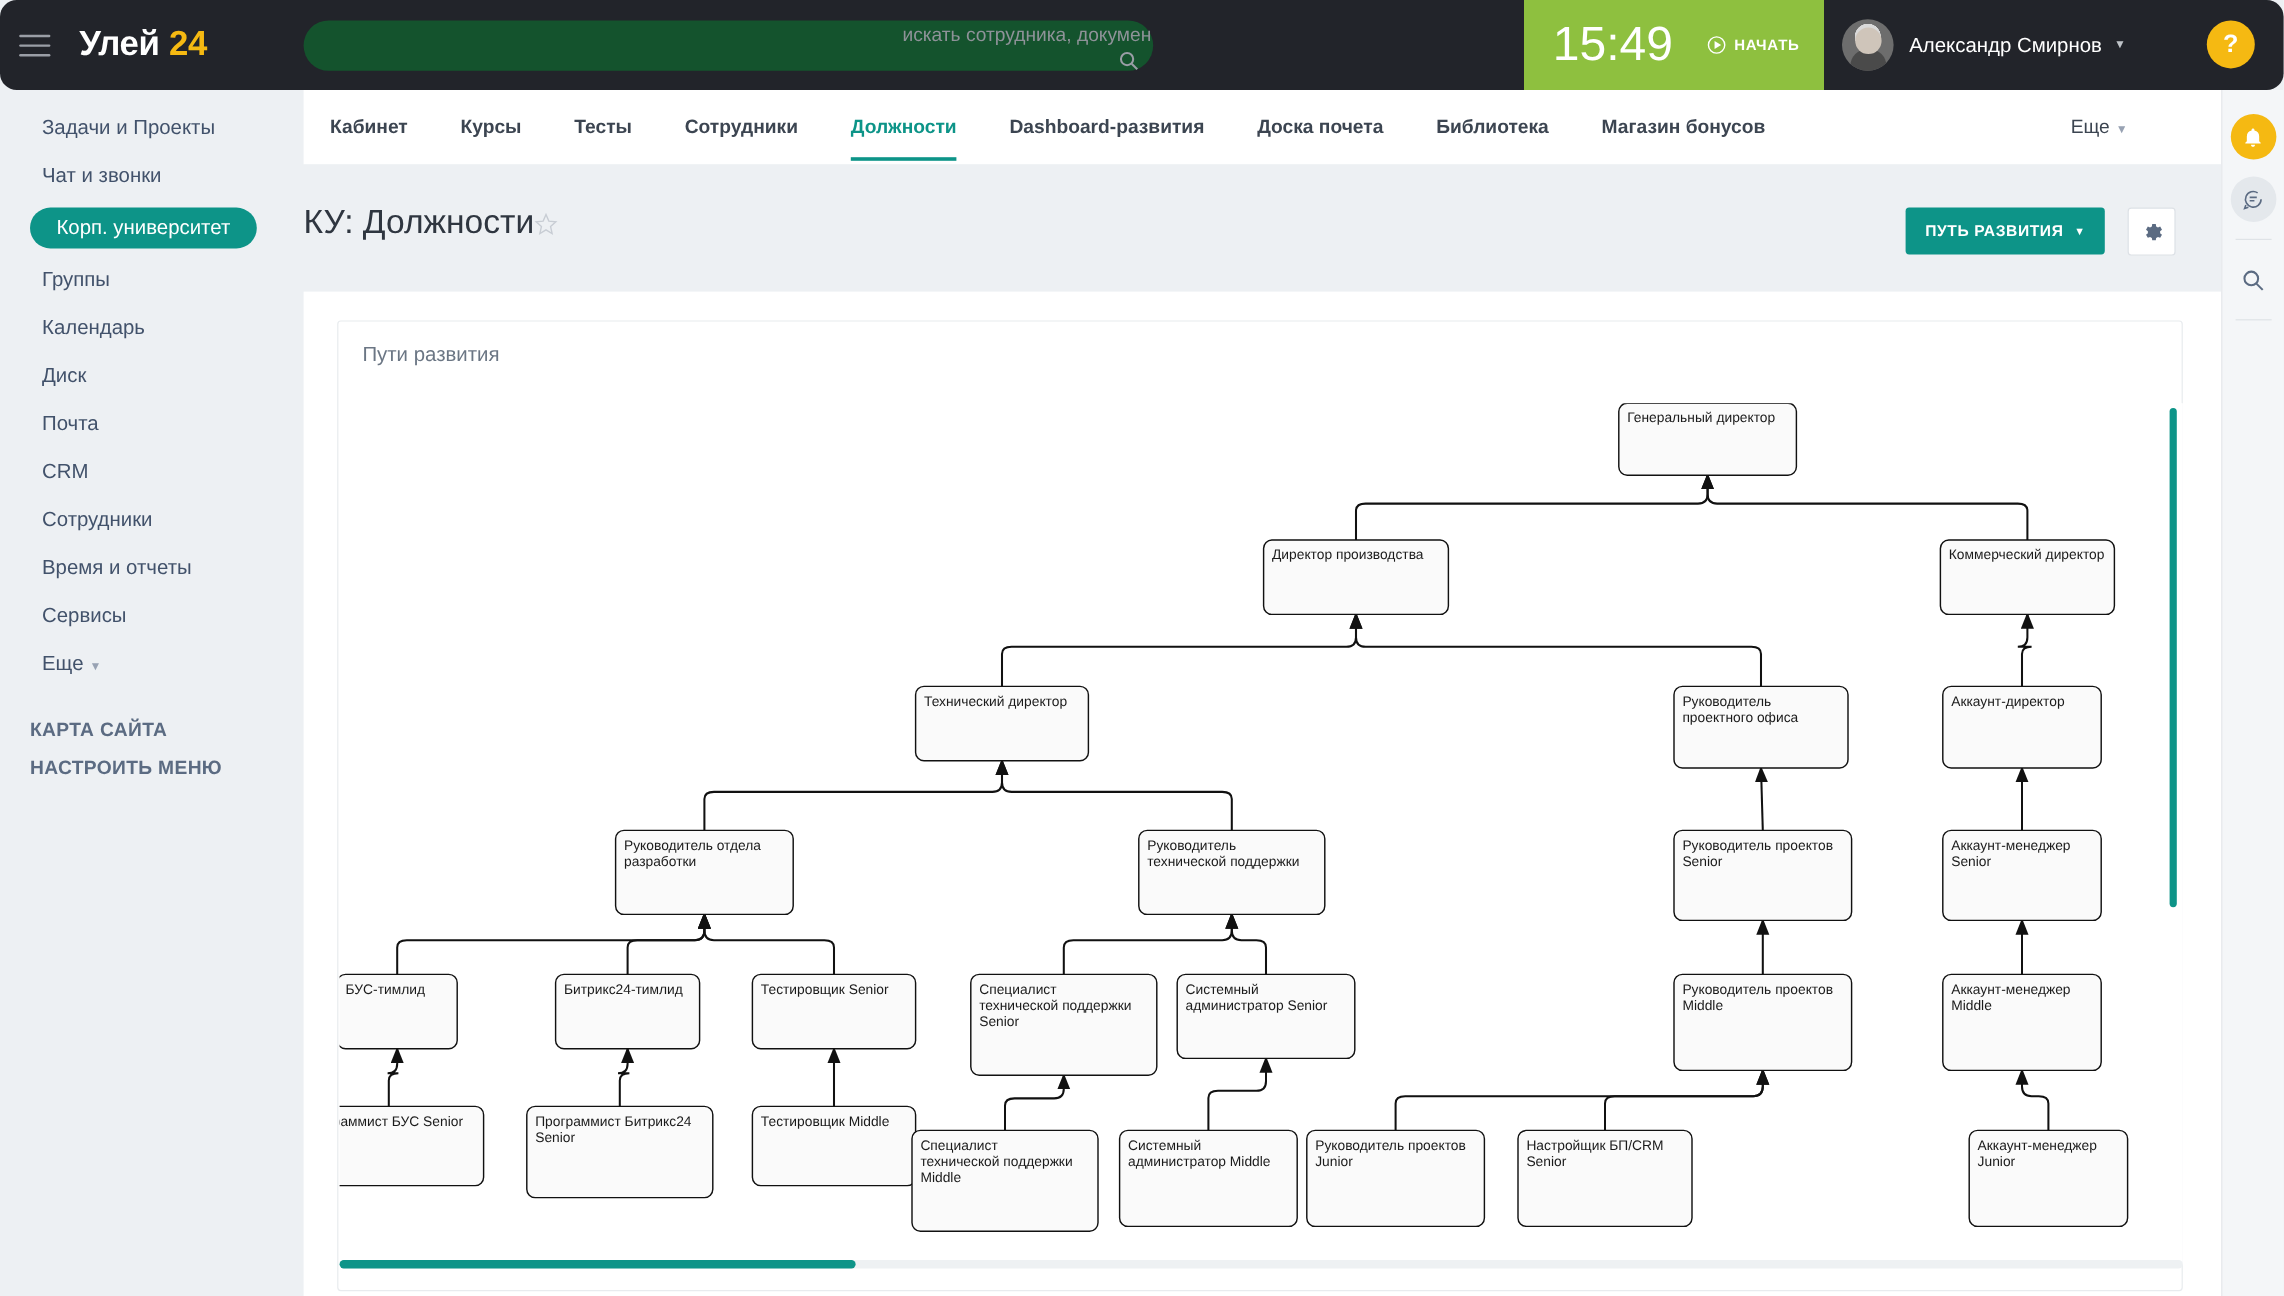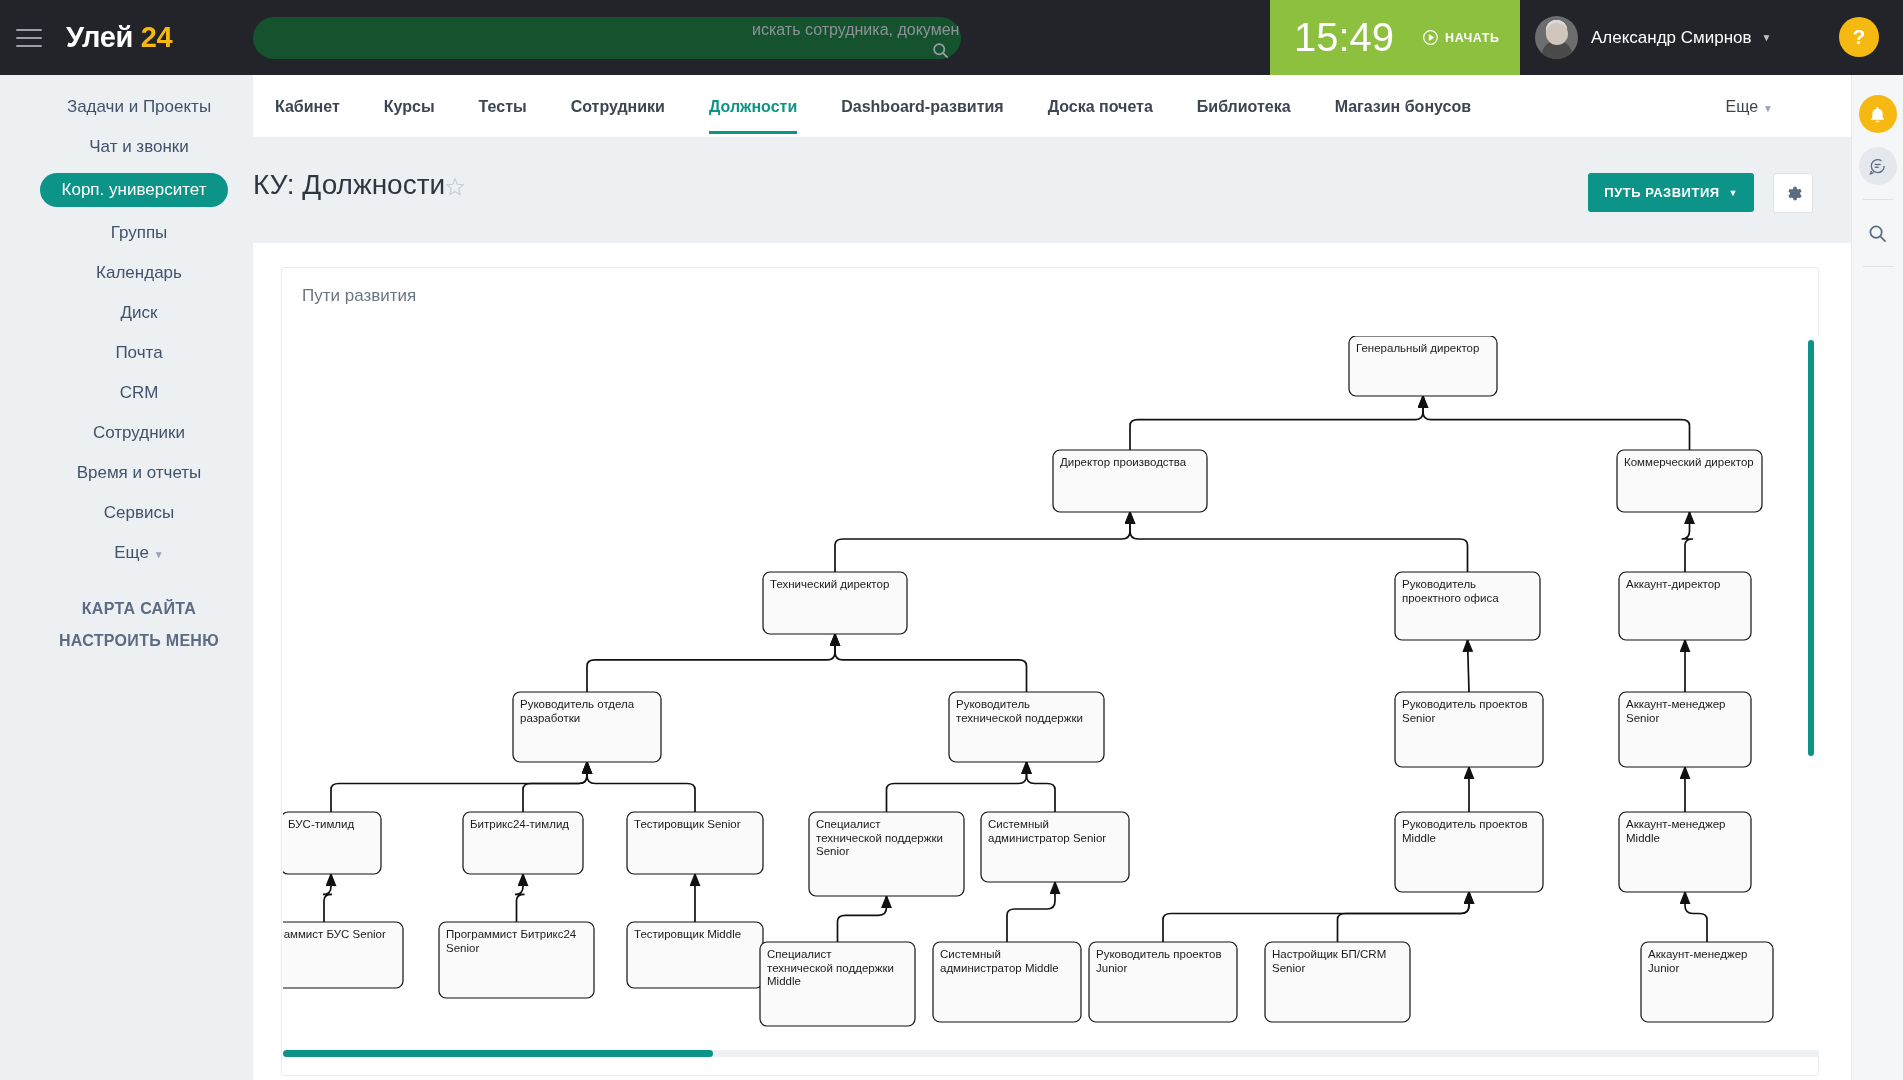--- a/index.html
+++ b/index.html
@@ -9,21 +9,21 @@
     overflow: hidden;
     font-family: "Liberation Sans", sans-serif;
     background: #edf0f3;
   }
 
   
   .topbar {
     position: absolute; top: 0; left: 0;
     width: 1903px; height: 75px;
     background: #22242a;
-    display: flex; align-items: center;
+    display: flex; align-items: center; border-radius: 14px;
   }
   .burger {
     width: 26px; height: 18px;
     margin-left: 16px; margin-right: 12px;
     display: flex; flex-direction: column; justify-content: space-between;
     cursor: pointer;
   }
   .burger span { display:block; height: 2px; background: #9a9ea6; border-radius: 1px; }
   .logo {
     color: #fff; font-size: 29px; font-weight: bold;
@@ -85,21 +85,20 @@
     position:absolute; right: 24px; top: 17px;
     width: 40px; height: 40px; border-radius: 50%;
     background: #f5b912; color:#fff; font-size: 21px; font-weight: bold;
     display:flex; align-items:center; justify-content:center; cursor:pointer;
   }
 
   
   .sidebar {
     position:absolute; top:75px; left:0; width:253px; height:1005px;
     background:#edf0f3;
-    text-align:center;
   }
   .side-item {
     font-size: 17px; color: #42526b; padding: 8px 0 8px 25px;
     margin: 4px 10px; cursor:pointer; white-space:nowrap;
   }
   .side-item.active {
     background:#0d9488; color:#fff; border-radius: 20px;
     display:inline-block; padding: 7px 22px; margin-left: 25px;
   }
   .side-item.more { color:#42526b; }

